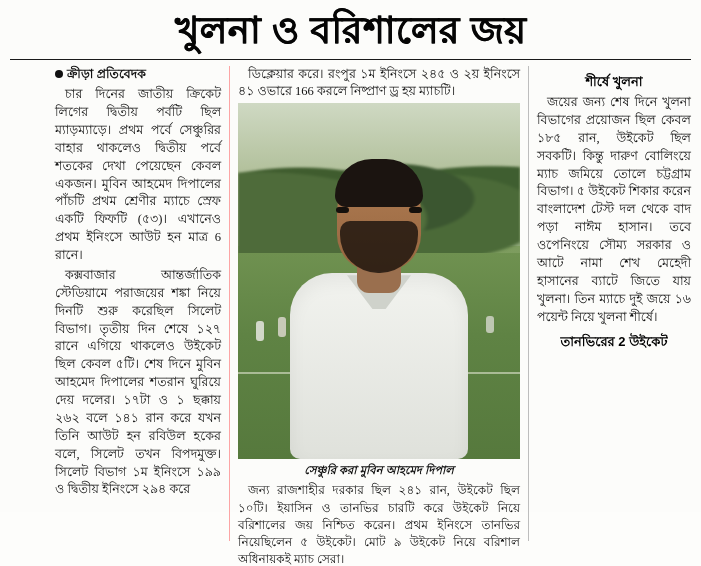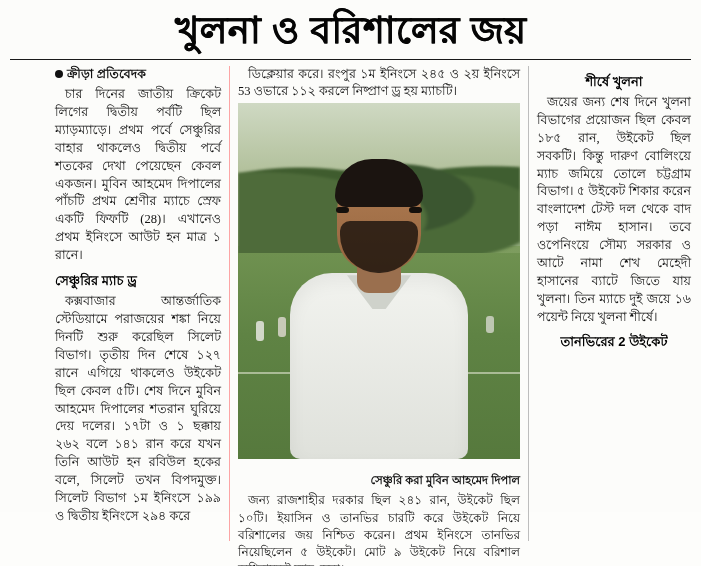--- a/index.html
+++ b/index.html
@@ -213,53 +213,53 @@
   .eye {
     position: absolute;
     bottom: 246px;
     width: 13px; height: 6px;
     background: #15100c;
     border-radius: 4px;
   }
   .eye.l { left: 52px; }
   .eye.r { right: 52px; }
   .caption {
-    text-align: right;
+    text-align: center;
     font-family: "Liberation Sans", "DejaVu Sans", sans-serif;
     font-size: 11.4px;
     font-weight: bold;
-    padding: 13px 0 4px 0;
+    padding: 3px 0 4px 0;
     color: #111;
+    font-style: italic;
   }
   .col-2 .after-photo {
     font-size: 12px;
   }
 </style>
 </head>
 <body>
 
 <div class="page">
 
   <h1 class="headline">খুলনা ও বরিশালের জয়</h1>
   <hr class="rule">
 
   <div class="columns">
 
     <div class="col col-1">
       <div class="byline">
         <span class="bullet-dot"></span>
         <span>ক্রীড়া প্রতিবেদক</span>
       </div>
-      <p class="body first">চার দিনের জাতীয় ক্রিকেট লিগের দ্বিতীয় পর্বটি ছিল ম্যাড়ম্যাড়ে। প্রথম পর্বে সেঞ্চুরির বাহার থাকলেও দ্বিতীয় পর্বে শতকের দেখা পেয়েছেন কেবল একজন। মুবিন আহমেদ দিপালের পাঁচটি প্রথম শ্রেণীর ম্যাচে স্রেফ একটি ফিফটি (28)। এখানেও প্রথম ইনিংসে আউট হন মাত্র ১ রানে।</p>
-      <div class="subhead">সেঞ্চুরির ম্যাচ ড্র</div>
+      <p class="body first">চার দিনের জাতীয় ক্রিকেট লিগের দ্বিতীয় পর্বটি ছিল ম্যাড়ম্যাড়ে। প্রথম পর্বে সেঞ্চুরির বাহার থাকলেও দ্বিতীয় পর্বে শতকের দেখা পেয়েছেন কেবল একজন। মুবিন আহমেদ দিপালের পাঁচটি প্রথম শ্রেণীর ম্যাচে স্রেফ একটি ফিফটি (৫৩)। এখানেও প্রথম ইনিংসে আউট হন মাত্র 6 রানে।</p>
       <p class="body">কক্সবাজার আন্তর্জাতিক স্টেডিয়ামে পরাজয়ের শঙ্কা নিয়ে দিনটি শুরু করেছিল সিলেট বিভাগ। তৃতীয় দিন শেষে ১২৭ রানে এগিয়ে থাকলেও উইকেট ছিল কেবল ৫টি। শেষ দিনে মুবিন আহমেদ দিপালের শতরান ঘুরিয়ে দেয় দলের। ১৭টা ও ১ ছক্কায় ২৬২ বলে ১৪১ রান করে যখন তিনি আউট হন রবিউল হকের বলে, সিলেট তখন বিপদমুক্ত। সিলেট বিভাগ ১ম ইনিংসে ১৯৯ ও দ্বিতীয় ইনিংসে ২৯৪ করে</p>
     </div>
 
     <div class="col col-2">
-      <p class="body">ডিক্লেয়ার করে। রংপুর ১ম ইনিংসে ২৪৫ ও ২য় ইনিংসে 53 ওভারে ১১২ করলে নিষ্প্রাণ ড্র হয় ম্যাচটি।</p>
+      <p class="body">ডিক্লেয়ার করে। রংপুর ১ম ইনিংসে ২৪৫ ও ২য় ইনিংসে ৪১ ওভারে 166 করলে নিষ্প্রাণ ড্র হয় ম্যাচটি।</p>
 
       <div class="photo-wrap">
         <div class="photo">
           <div class="sky"></div>
           <div class="trees"></div>
           <div class="field"></div>
           <div class="crease"></div>
           <div class="far-figure f1"></div>
           <div class="far-figure f2"></div>
           <div class="far-figure f3"></div>

